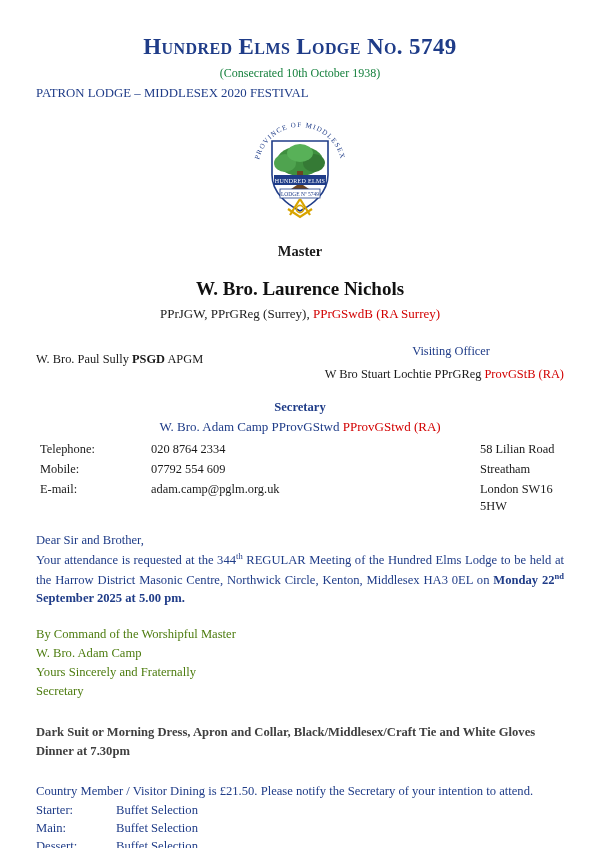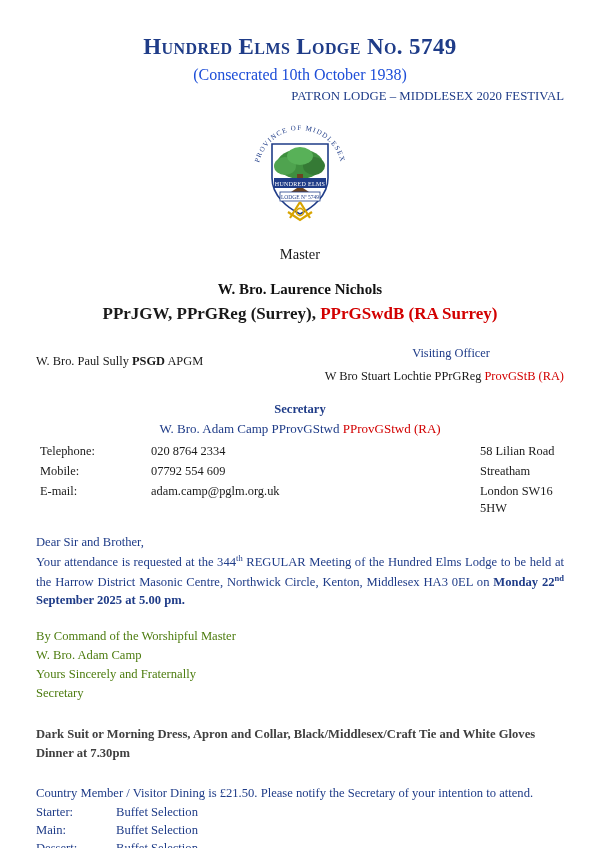--- a/index.html
+++ b/index.html
@@ -29,26 +29,26 @@
     color: #1f3c88;
     font-family: "Liberation Serif", serif;
     font-size: 23px;
     letter-spacing: 0.4px;
     font-variant: small-caps;
     margin: 8px 0 0 0;
     line-height: 1.1;
   }
   .consecrated {
     text-align: center;
-    color: #1d4ed8;
-    font-size: 16px;
+    color: #15803d;
+    font-size: 12px;
     margin-top: 7px;
   }
   .patron {
-    text-align: right;
+    text-align: left;
     color: #1f3c88;
     font-size: 12.8px;
     margin-top: 5px;
   }
 
   
   .crest-wrap {
     display: flex;
     justify-content: center;
     margin-top: 12px;
@@ -56,35 +56,35 @@
   .crest {
     position: relative;
     width: 112px;
     height: 108px;
   }
   .crest svg { display:block; }
 
   
   .master-label {
     text-align: center;
-    font-weight: normal;
+    font-weight: bold;
     font-size: 14.5px;
     margin-top: 22px;
   }
   .master-name {
     text-align: center;
     font-weight: bold;
-    font-size: 15px;
+    font-size: 19px;
     margin-top: 18px;
     color: #111;
   }
   .master-ranks {
     text-align: center;
-    font-weight: bold;
-    font-size: 17px;
+    font-weight: normal;
+    font-size: 13px;
     margin-top: 6px;
   }
   .red { color: #d20000; }
 
   
   .officers {
     display: flex;
     margin-top: 22px;
     font-size: 12.4px;
   }

